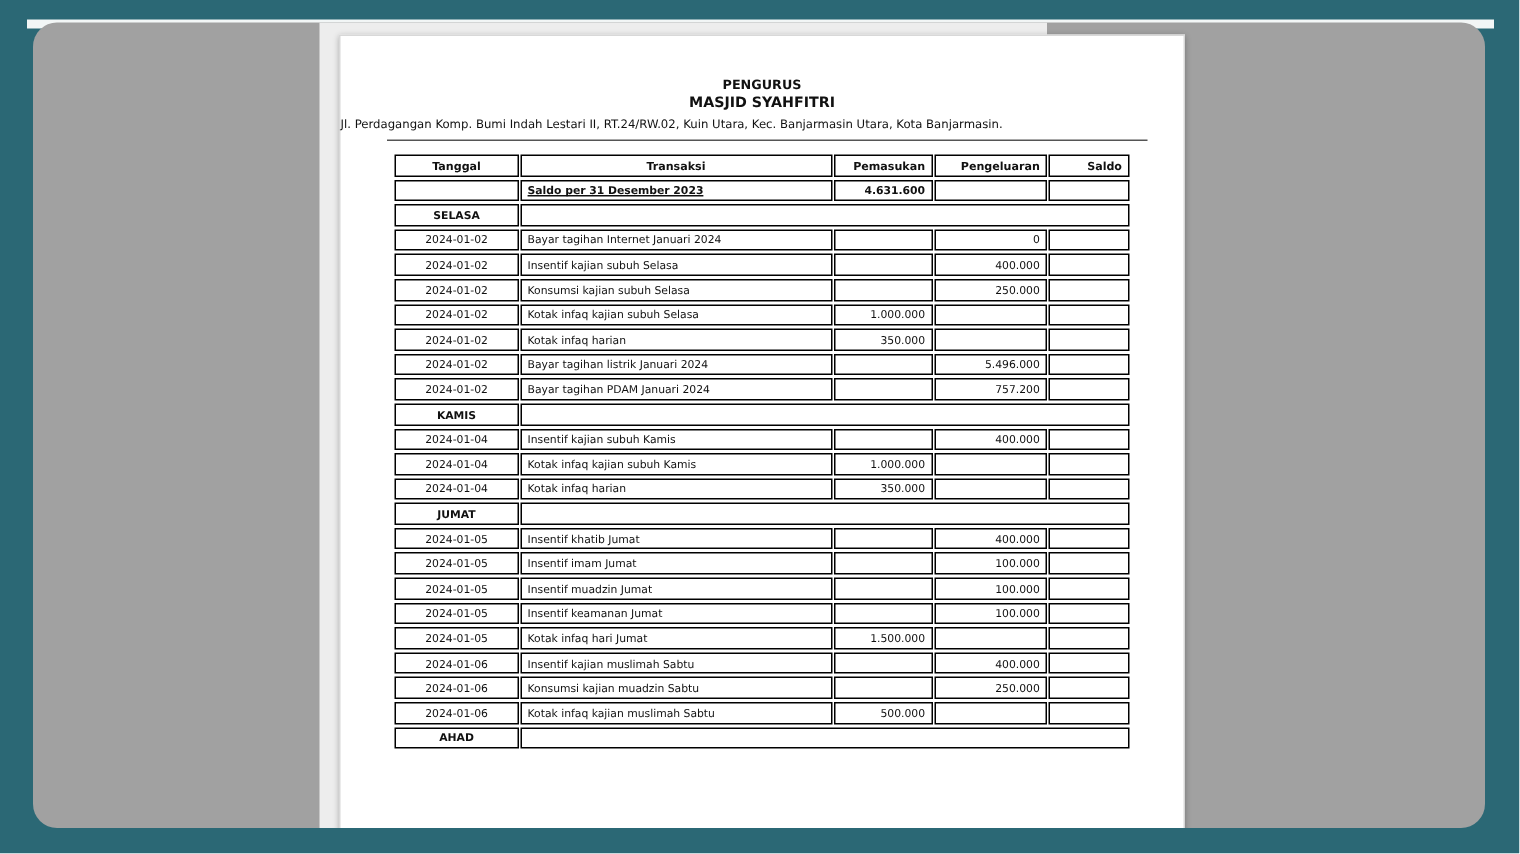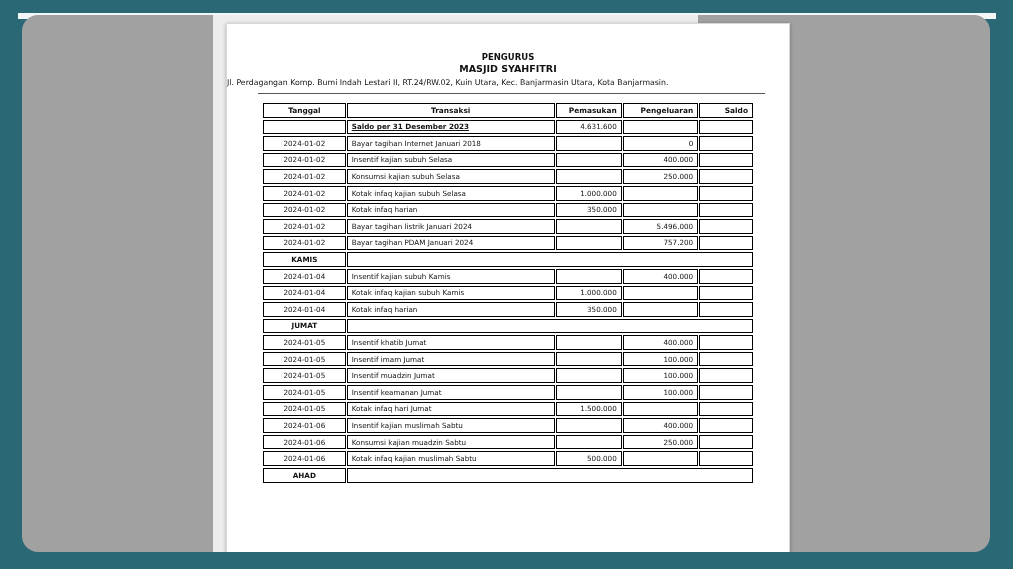--- a/index.html
+++ b/index.html
@@ -40,21 +40,21 @@
     box-sizing:content-box;
   }
   .kas-table th { font-weight:bold; font-size:7.4px; }
   .h-center { text-align:center; }
   .h-right  { text-align:right; }
   .c-date { text-align:center; }
   .c-desc { text-align:left; padding-left:5px; }
   .c-num  { text-align:right; }
   .section-label { font-weight:bold; text-align:center; }
   .opening-desc { font-weight:bold; text-decoration:underline; }
-  .opening-num  { font-weight:normal; }
+  .opening-num  { font-weight:bold; }
 </style>
 </head>
 <body>
 
 <div class="stage">
   <div class="top-strip"></div>
 
   <div class="viewer-panel">
     <div class="scroll-area">
       <div class="page">
@@ -83,22 +83,26 @@
           </thead>
           <tbody id="kas-body">
               <tr>
                 <td class="c-date"></td>
                 <td class="c-desc opening-desc">Saldo per 31 Desember 2023</td>
                 <td class="c-num opening-num">4.631.600</td>
                 <td class="c-num"></td>
                 <td class="c-num"></td>
               </tr>
               <tr>
-                <td class="c-date">2024-01-02</td>
-                <td class="c-desc">Bayar tagihan Internet Januari 2018</td>
+                <td class="section-label">SELASA</td>
+                <td colspan="4"></td>
+              </tr>
+              <tr>
+                <td class="c-date">2024-01-02</td>
+                <td class="c-desc">Bayar tagihan Internet Januari 2024</td>
                 <td class="c-num"></td>
                 <td class="c-num">0</td>
                 <td class="c-num"></td>
               </tr>
               <tr>
                 <td class="c-date">2024-01-02</td>
                 <td class="c-desc">Insentif kajian subuh Selasa</td>
                 <td class="c-num"></td>
                 <td class="c-num">400.000</td>
                 <td class="c-num"></td>

